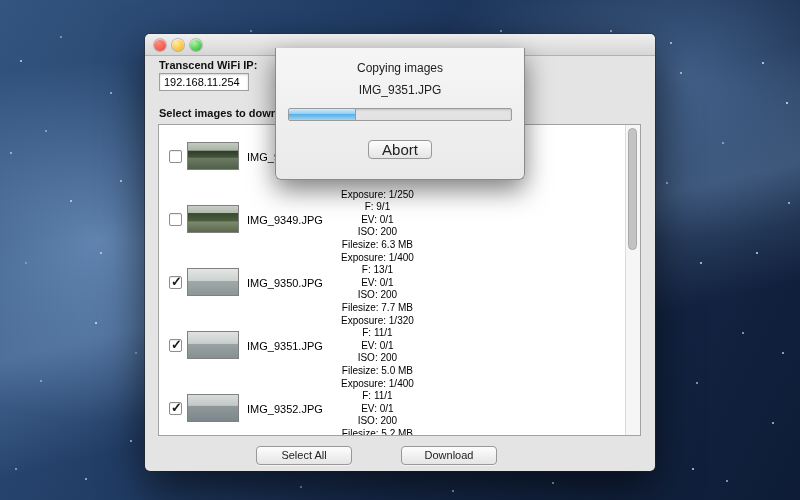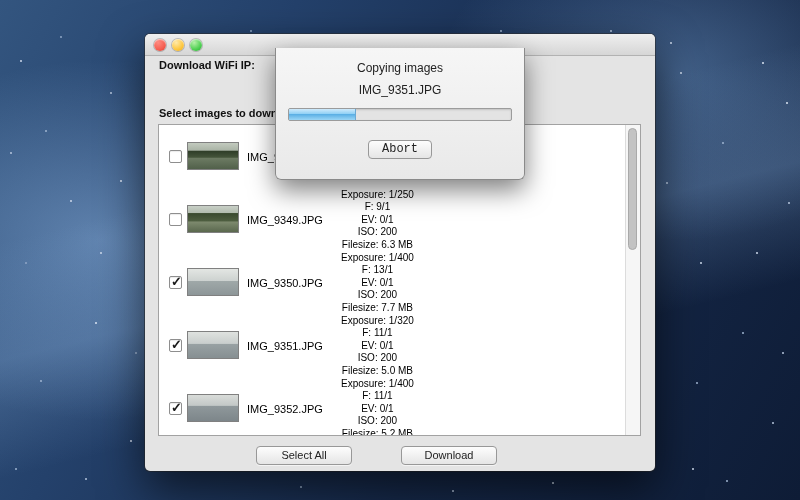--- a/index.html
+++ b/index.html
@@ -98,42 +98,43 @@
     box-shadow:0 10px 26px rgba(0,0,0,0.50); }
   .sheet-title { margin-top:13px; text-align:center; font-size:12px; color:#222; }
   .sheet-file  { margin-top:8px;  text-align:center; font-size:12px; color:#222; }
   .progress { position:absolute; left:12px; top:60px; width:224px; height:13px;
     background:#e3e3e3; border:1px solid #9b9b9b; border-radius:2px;
     box-shadow:inset 0 1px 2px rgba(0,0,0,0.15); overflow:hidden; }
   .progress-fill { height:100%; width:0;
     background:linear-gradient(#cfeafb, #8fd0f5 45%, #5cb0e5 50%, #9bd6f6);
     border-right:1px solid #6aa9d4; }
   .abort-btn { position:absolute; left:50%; transform:translateX(-50%); top:92px;
-    width:64px; height:19px; font-size:12px; color:#222; text-align:center; line-height:17px;
+    width:64px; height:19px; font-size:15px; color:#222; text-align:center; line-height:17px;
     background:linear-gradient(#fdfdfd, #e5e5e5); border:1px solid #989898; border-radius:4px;
-    font-family:Liberation Mono, monospace; }
+    font-family:Liberation Sans, sans-serif; }
 </style>
 </head>
 <body>
 
 <div class="desktop">
   <div class="glow1"></div>
   <div class="glow2"></div>
   <div class="band"></div>
   <div class="stars"></div>
 
 
   <div class="window">
     <div class="titlebar">
       <span class="traffic t-red"></span>
       <span class="traffic t-yellow"></span>
       <span class="traffic t-green"></span>
     </div>
 
-    <div class="ip-label">Download WiFi IP:</div>
+    <div class="ip-label">Transcend WiFi IP:</div>
+    <input class="ip-input" type="text" value="192.168.11.254" style="">
 
     <div class="select-label">Select images to download:</div>
 
     <div class="list">
       <div class="rows">
   <div class="row">
     <span class="checkbox"></span>
     <span class="thumb thumb-forest-1"></span>
     <span class="filename">IMG_9348.JPG</span>
     <span class="exif"></span>

